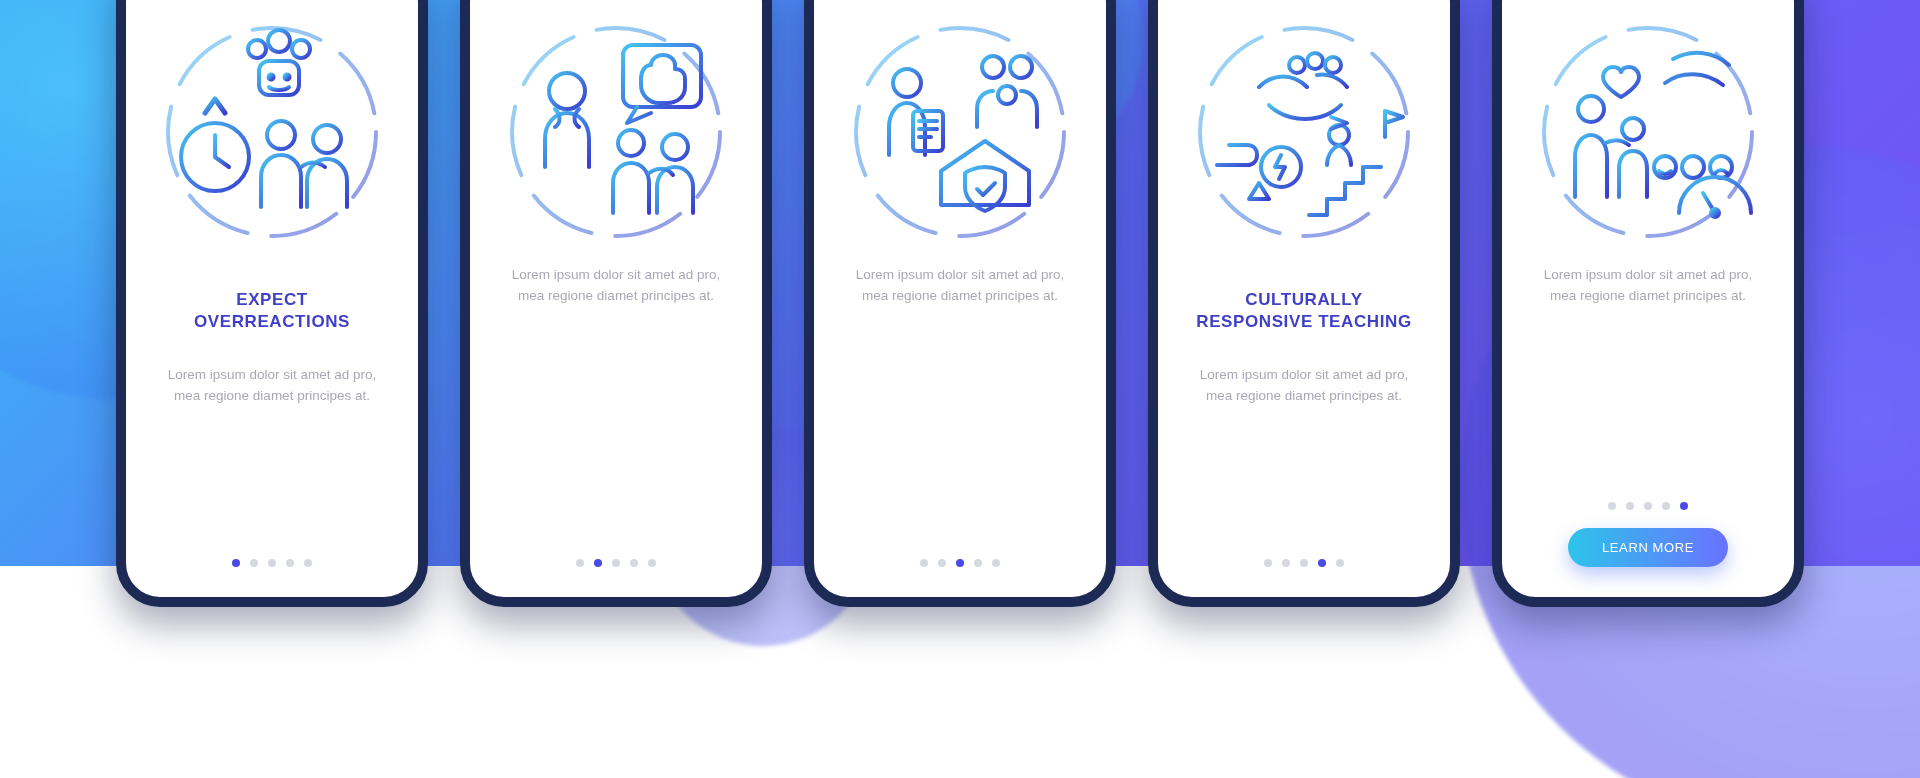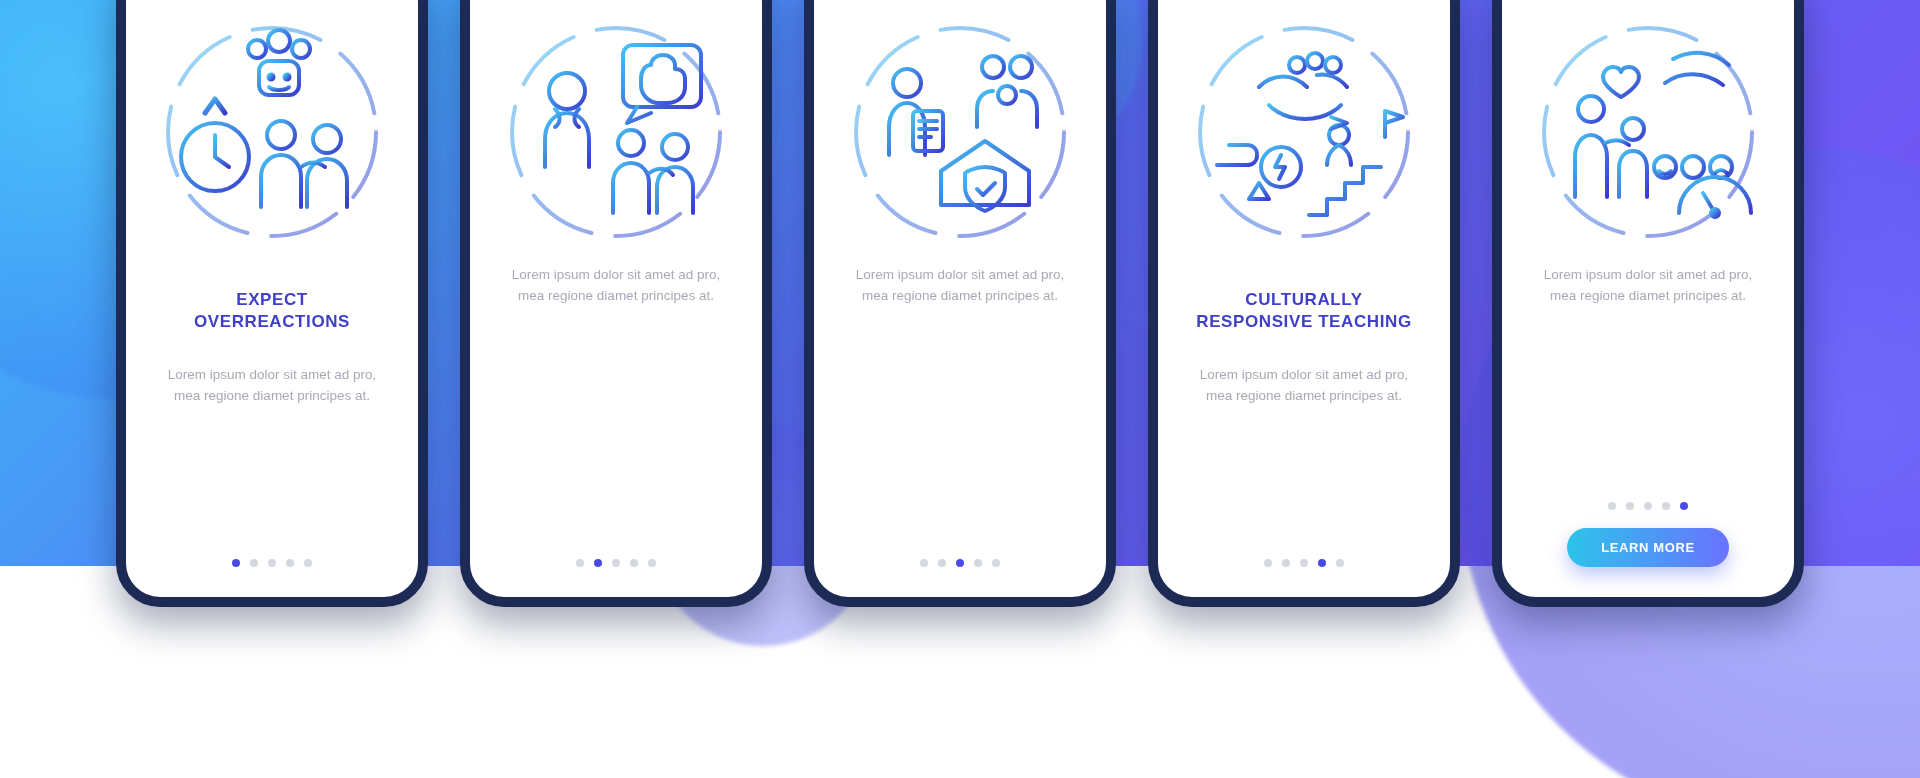--- a/index.html
+++ b/index.html
@@ -60,21 +60,21 @@
   .spacer { flex: 1 1 auto; }
   .dots { display: flex; gap: 10px; justify-content: center; margin-top: 12px; }
   .dot { width: 8px; height: 8px; border-radius: 50%; background: #d6d8e0; }
   .dot.active { background: #4a4ae6; }
   .cta {
     margin-top: 18px;
     align-self: center;
     padding: 12px 34px;
     border: none;
     border-radius: 26px;
-    color: #fff; font-weight: 700; letter-spacing: .6px; font-size: 13px;
+    color: #fff; font-weight: 400; letter-spacing: .6px; font-size: 13px;
     background: linear-gradient(90deg, #2cc4ea 0%, #6a72ff 100%);
     box-shadow: 0 8px 18px rgba(70, 100, 240, .35);
     cursor: pointer;
   }
 </style>
 </head>
 <body>
 
 <div class="stage">
   <div class="blob b1"></div>

